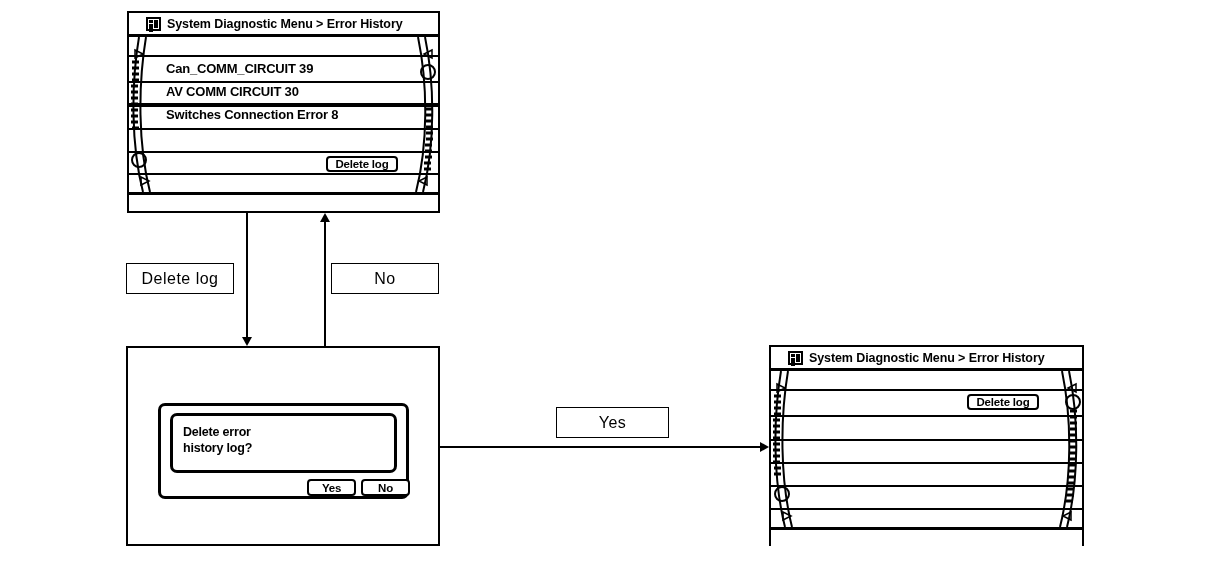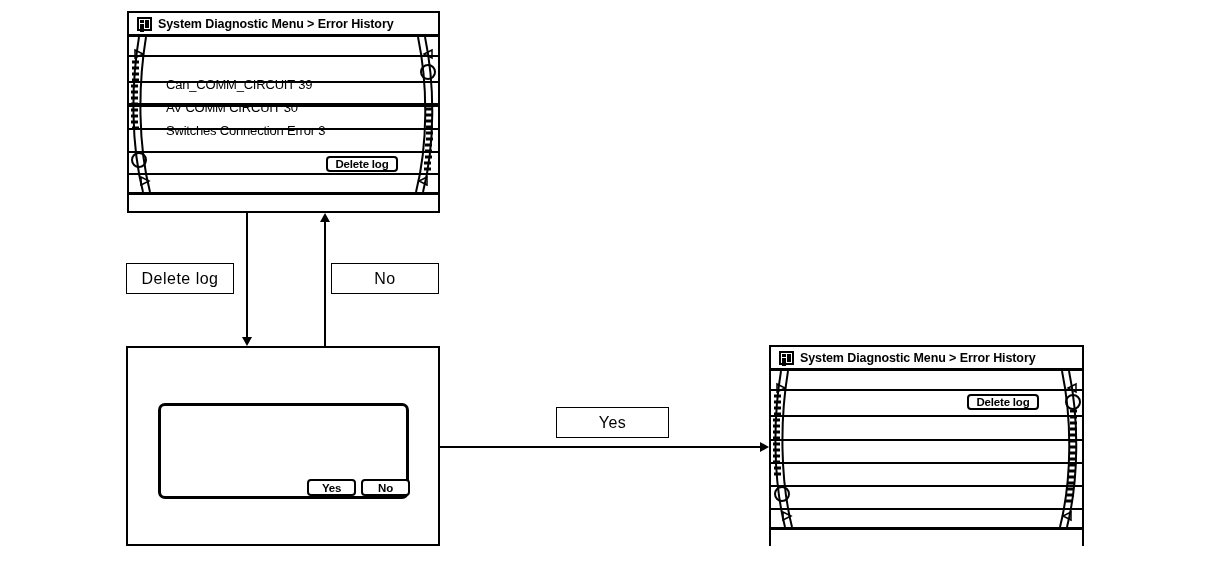--- a/index.html
+++ b/index.html
@@ -33,21 +33,21 @@
   }
   .screen-titlebar {
     position: absolute;
     left: 0; top: 0;
     right: 0;
     height: 24px;
     border-bottom: 3px solid #000;
     box-sizing: border-box;
     display: flex;
     align-items: center;
-    padding-left: 8px;
+    padding-left: 17px;
     background: #fff;
   }
   .title-icon {
     width: 15px;
     height: 14px;
     border: 2px solid #000;
     box-sizing: border-box;
     margin-right: 6px;
     position: relative;
     background: #fff;
@@ -94,25 +94,24 @@
   .row-line {
     position: absolute;
     left: 0; right: 0;
     height: 2px;
     background: #000;
   }
 
   .list-item {
     position: absolute;
     font-size: 13px;
-    font-weight: normal;
+    font-weight: bold;
     white-space: nowrap;
     letter-spacing: -0.2px;
     color: #000;
-    margin-top: 16px;
   }
 
   
   .thick-line {
     position: absolute;
     height: 4px;
     background: #000;
   }
 
   
@@ -216,21 +215,21 @@
 
       <div class="row-line" style="top:18px;"></div>
       <div class="row-line" style="top:44px;"></div>
       <div class="thick-line" style="left:0; right:0; top:66px;"></div>
       <div class="row-line" style="top:91px;"></div>
       <div class="row-line" style="top:114px;"></div>
       <div class="row-line" style="top:136px;"></div>
 
       <div class="list-item" style="left:37px; top:24px;">Can_COMM_CIRCUIT 39</div>
       <div class="list-item" style="left:37px; top:47px;">AV COMM CIRCUIT 30</div>
-      <div class="list-item" style="left:37px; top:70px;">Switches Connection Error 3</div>
+      <div class="list-item" style="left:37px; top:70px;">Switches Connection Error 8</div>
 
       <div class="hmi-btn" style="left:197px; top:119px; width:72px; height:16px;">Delete log</div>
 
       <svg class="bezel" width="313" height="155" viewBox="0 0 313 155" style="left:0; top:0;">
 
         <path d="M 10 0 C 2 48 2 108 14 155" fill="none" stroke="#000" stroke-width="2"></path>
         <path d="M 17 0 C 9 48 9 108 21 155" fill="none" stroke="#000" stroke-width="2"></path>
 
         <path d="M 296 0 C 306 48 306 108 294 155" fill="none" stroke="#000" stroke-width="2"></path>
         <path d="M 289 0 C 299 48 299 108 287 155" fill="none" stroke="#000" stroke-width="2"></path>
@@ -274,20 +273,24 @@
       </svg>
     </div>
 
     <div class="screen-footer" style="top:179px; height:19px;"></div>
   </div>
 
   <div class="flow-box" style="left:126px; top:346px; width:314px; height:200px;">
 
     <div class="dialog-outer" style="left:30px; top:55px; width:251px; height:96px;">
 
+      <div class="dialog-inner" style="left:9px; top:7px; width:227px; height:60px;">
+        <div class="dialog-text">Delete error</div>
+        <div class="dialog-text">history log?</div>
+      </div>
 
       <div class="hmi-btn" style="left:146px; top:73px; width:49px; height:17px;">Yes</div>
       <div class="hmi-btn" style="left:200px; top:73px; width:49px; height:17px;">No</div>
     </div>
   </div>
 
   <div class="screen" style="left:769px; top:345px; width:315px; height:201px;">
 
     <div class="screen-titlebar">
       <span class="title-icon"></span>

